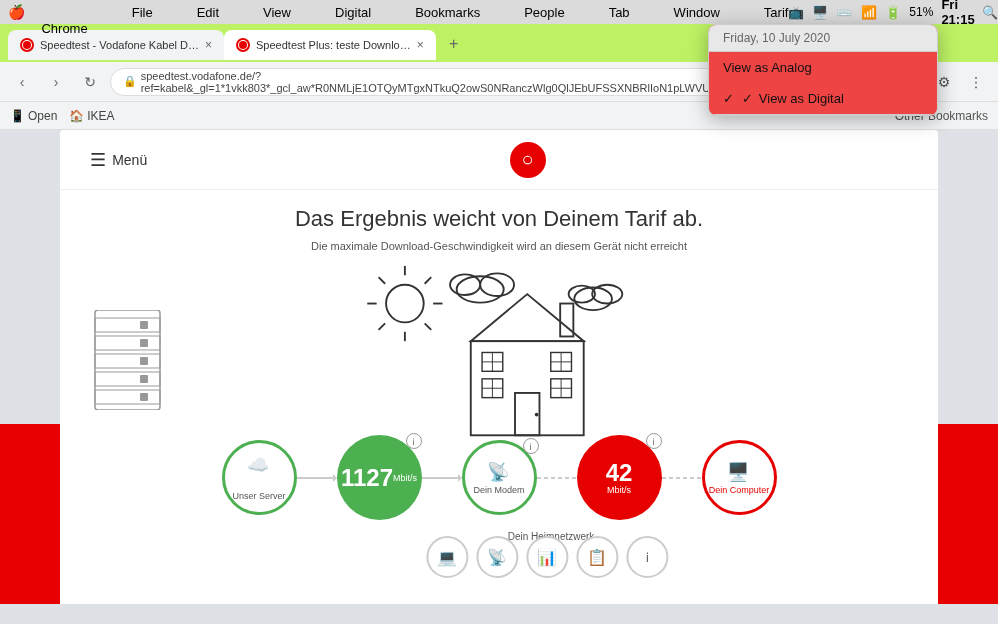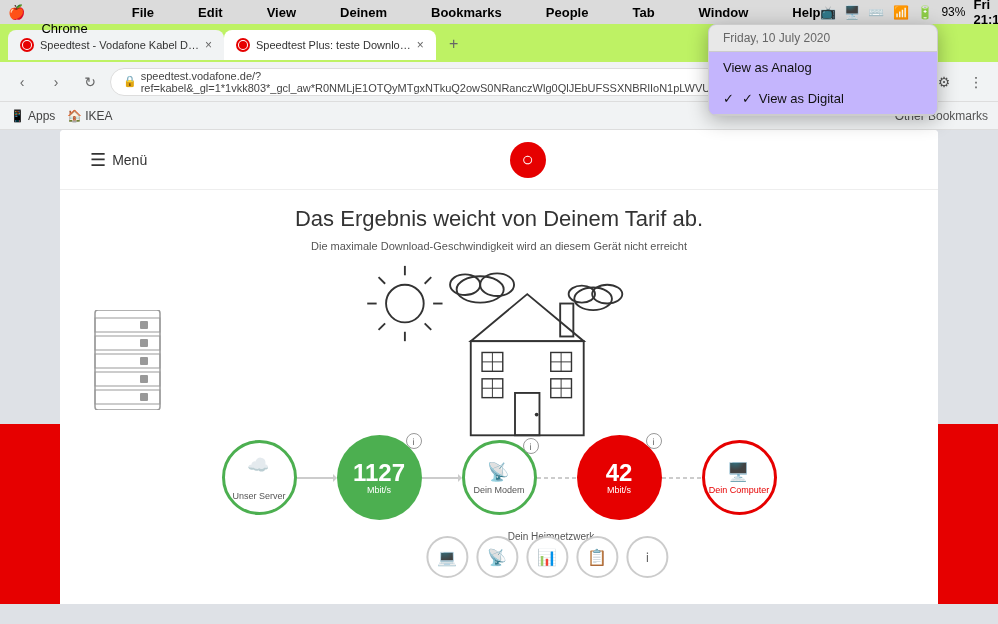--- a/index.html
+++ b/index.html
@@ -12,21 +12,21 @@
       display: flex;
       align-items: center;
       padding: 0 8px;
       font-size: 13px;
       position: relative;
       z-index: 1000;
     }
     .menubar-left { display: flex; align-items: center; gap: 12px; flex: 1; }
     .apple-logo { font-size: 14px; margin-right: 4px; }
     .menubar-app { font-weight: 400; margin-top: 32px; }
-    .menubar-item { font-weight: 700; cursor: pointer; padding-left: 32px; }
+    .menubar-item { font-weight: 400; cursor: pointer; padding-left: 32px; }
     .menubar-right { display: flex; align-items: center; gap: 8px; font-size: 12px; }
     .menubar-icon { font-size: 13px; }
     .menubar-time { font-weight: 600; font-size: 13px; }
 
     
     .chrome-window { background: #dee1e6; height: 600px; position: relative; }
 
     
     .tab-bar {
       height: 38px;
@@ -137,21 +137,21 @@
     }
     .vf-title { font-size: 22px; color: #333; font-weight: 400; margin-bottom: 8px; }
     .vf-subtitle { font-size: 11px; color: #555; }
 
     
     .dropdown-menu {
       position: fixed;
       top: 24px;
       right: 60px;
       width: 230px;
-      background: #c4b5fd;
+      background: #ef4444;
       border-radius: 8px;
       box-shadow: 0 4px 20px rgba(0,0,0,0.3);
       z-index: 9999;
       overflow: hidden;
       border: 1px solid #ccc;
     }
     .dropdown-header {
       background: #e8e8e8;
       padding: 6px 14px;
       font-size: 12px;
@@ -175,34 +175,34 @@
 </head>
 <body>
 
 <div class="menubar">
   <div class="menubar-left">
     <span class="apple-logo">🍎</span>
     <span class="menubar-app">Chrome</span>
     <span class="menubar-item">File</span>
     <span class="menubar-item">Edit</span>
     <span class="menubar-item">View</span>
-    <span class="menubar-item">Deinem</span>
+    <span class="menubar-item">Digital</span>
     <span class="menubar-item">Bookmarks</span>
     <span class="menubar-item">People</span>
     <span class="menubar-item">Tab</span>
     <span class="menubar-item">Window</span>
-    <span class="menubar-item">Help</span>
+    <span class="menubar-item">Tarif</span>
   </div>
   <div class="menubar-right">
     <span class="menubar-icon">📺</span>
     <span class="menubar-icon">🖥️</span>
     <span class="menubar-icon">⌨️</span>
     <span class="menubar-icon">📶</span>
     <span class="menubar-icon">🔋</span>
-    <span>93%</span>
+    <span>51%</span>
     <span class="menubar-time">Fri 21:15</span>
     <span class="menubar-icon">🔍</span>
     <span class="menubar-icon">👤</span>
     <span class="menubar-icon">≡</span>
   </div>
 </div>
 
 <div class="chrome-window">
 
   <div class="tab-bar">
@@ -236,21 +236,21 @@
       <div class="addr-icon">☆</div>
       <div class="addr-icon">👤</div>
       <div class="addr-icon">⚙</div>
       <div class="addr-icon">⋮</div>
     </div>
   </div>
 
   <div class="bookmark-bar">
     <div class="bm-item">
       <span class="bm-icon">📱</span>
-      <span>Apps</span>
+      <span>Open</span>
     </div>
     <div class="bm-item">
       <span class="bm-icon">🏠</span>
       <span>IKEA</span>
     </div>
     <span style="margin-left:auto; font-size:12px; color:#555;">Other Bookmarks</span>
   </div>
 
   <div class="content-area">
 
@@ -347,21 +347,21 @@
           </div>
 
           <div style="width:40px;display:flex;align-items:center;justify-content:center;">
             <svg width="40" height="12">
               <line x1="0" y1="6" x2="36" y2="6" stroke="#ccc" stroke-width="2"></line>
               <polygon points="36,2 40,6 36,10" fill="#ccc"></polygon>
             </svg>
           </div>
 
           <div style="position:relative;">
-            <div style="width:85px;height:85px;border-radius:50%;background:#4caf50;display:flex;flex-direction:column;align-items:center;justify-content:center;">
+            <div style="width:85px;height:85px;border-radius:50%;background:#4caf50;display:flex;align-items:center;justify-content:center;">
               <span style="font-size:24px;font-weight:700;color:white;line-height:1;">1127</span>
               <span style="font-size:9px;color:white;">Mbit/s</span>
             </div>
             <div style="position:absolute;top:-2px;right:0px;width:16px;height:16px;border-radius:50%;border:1px solid #999;background:white;font-size:9px;display:flex;align-items:center;justify-content:center;color:#666;">ℹ</div>
           </div>
 
           <div style="width:40px;display:flex;align-items:center;justify-content:center;">
             <svg width="40" height="12">
               <line x1="0" y1="6" x2="36" y2="6" stroke="#ccc" stroke-width="2"></line>
               <polygon points="36,2 40,6 36,10" fill="#ccc"></polygon>

